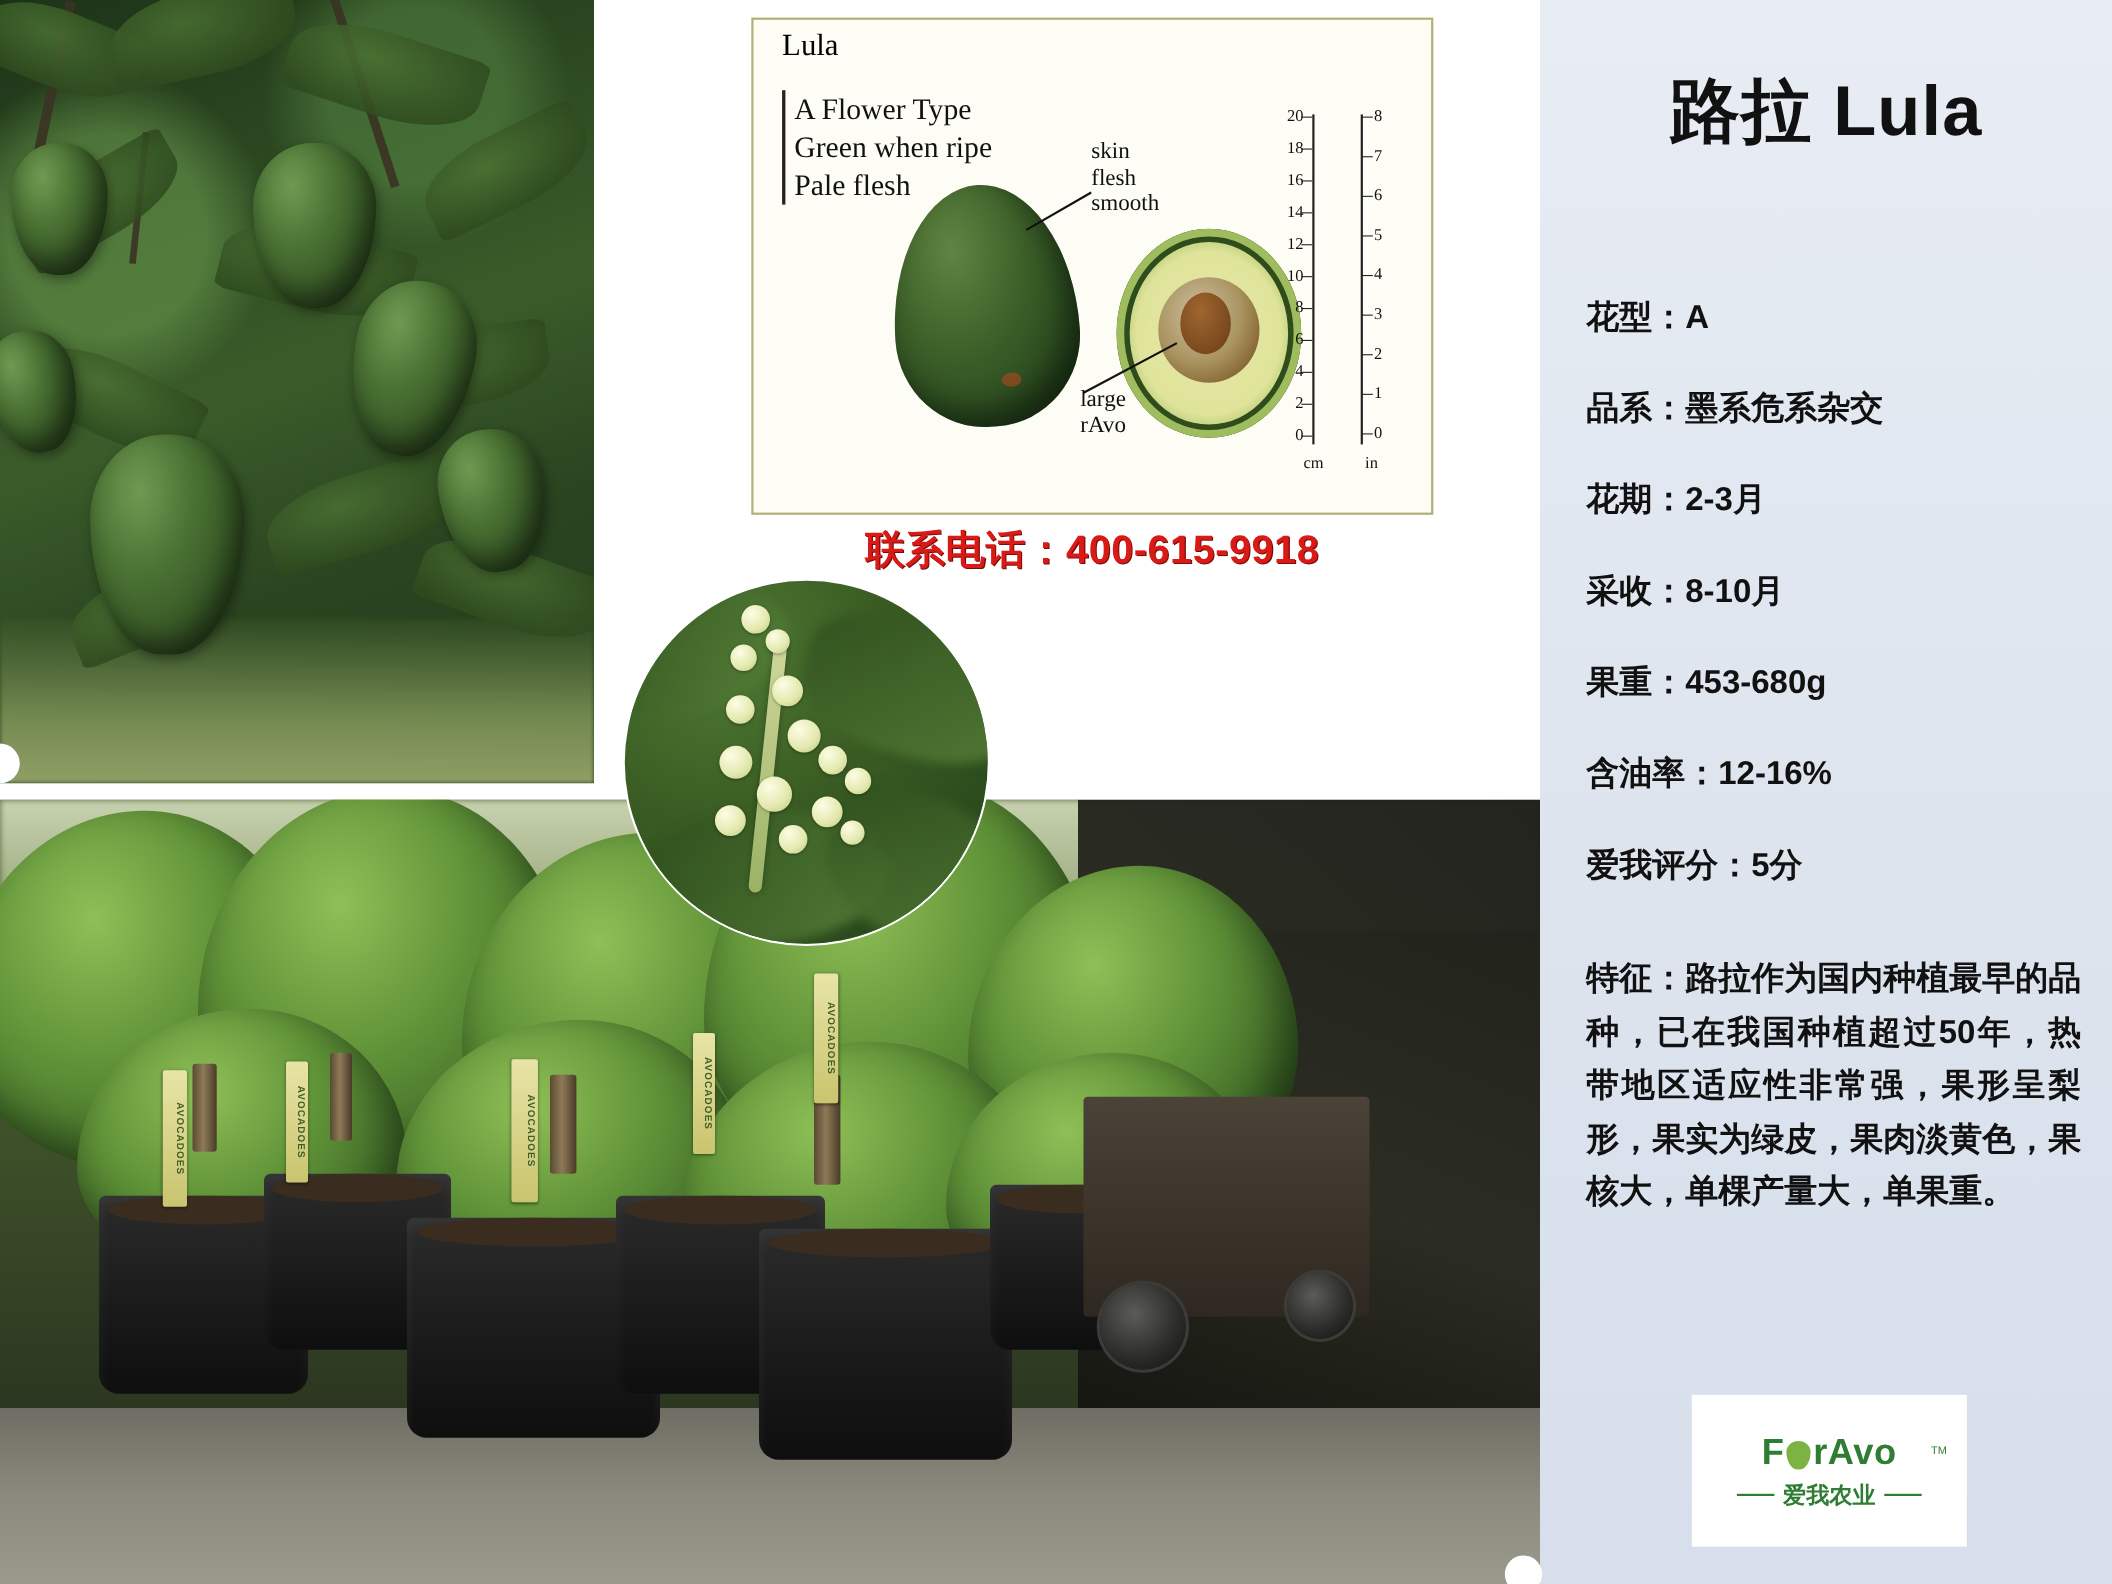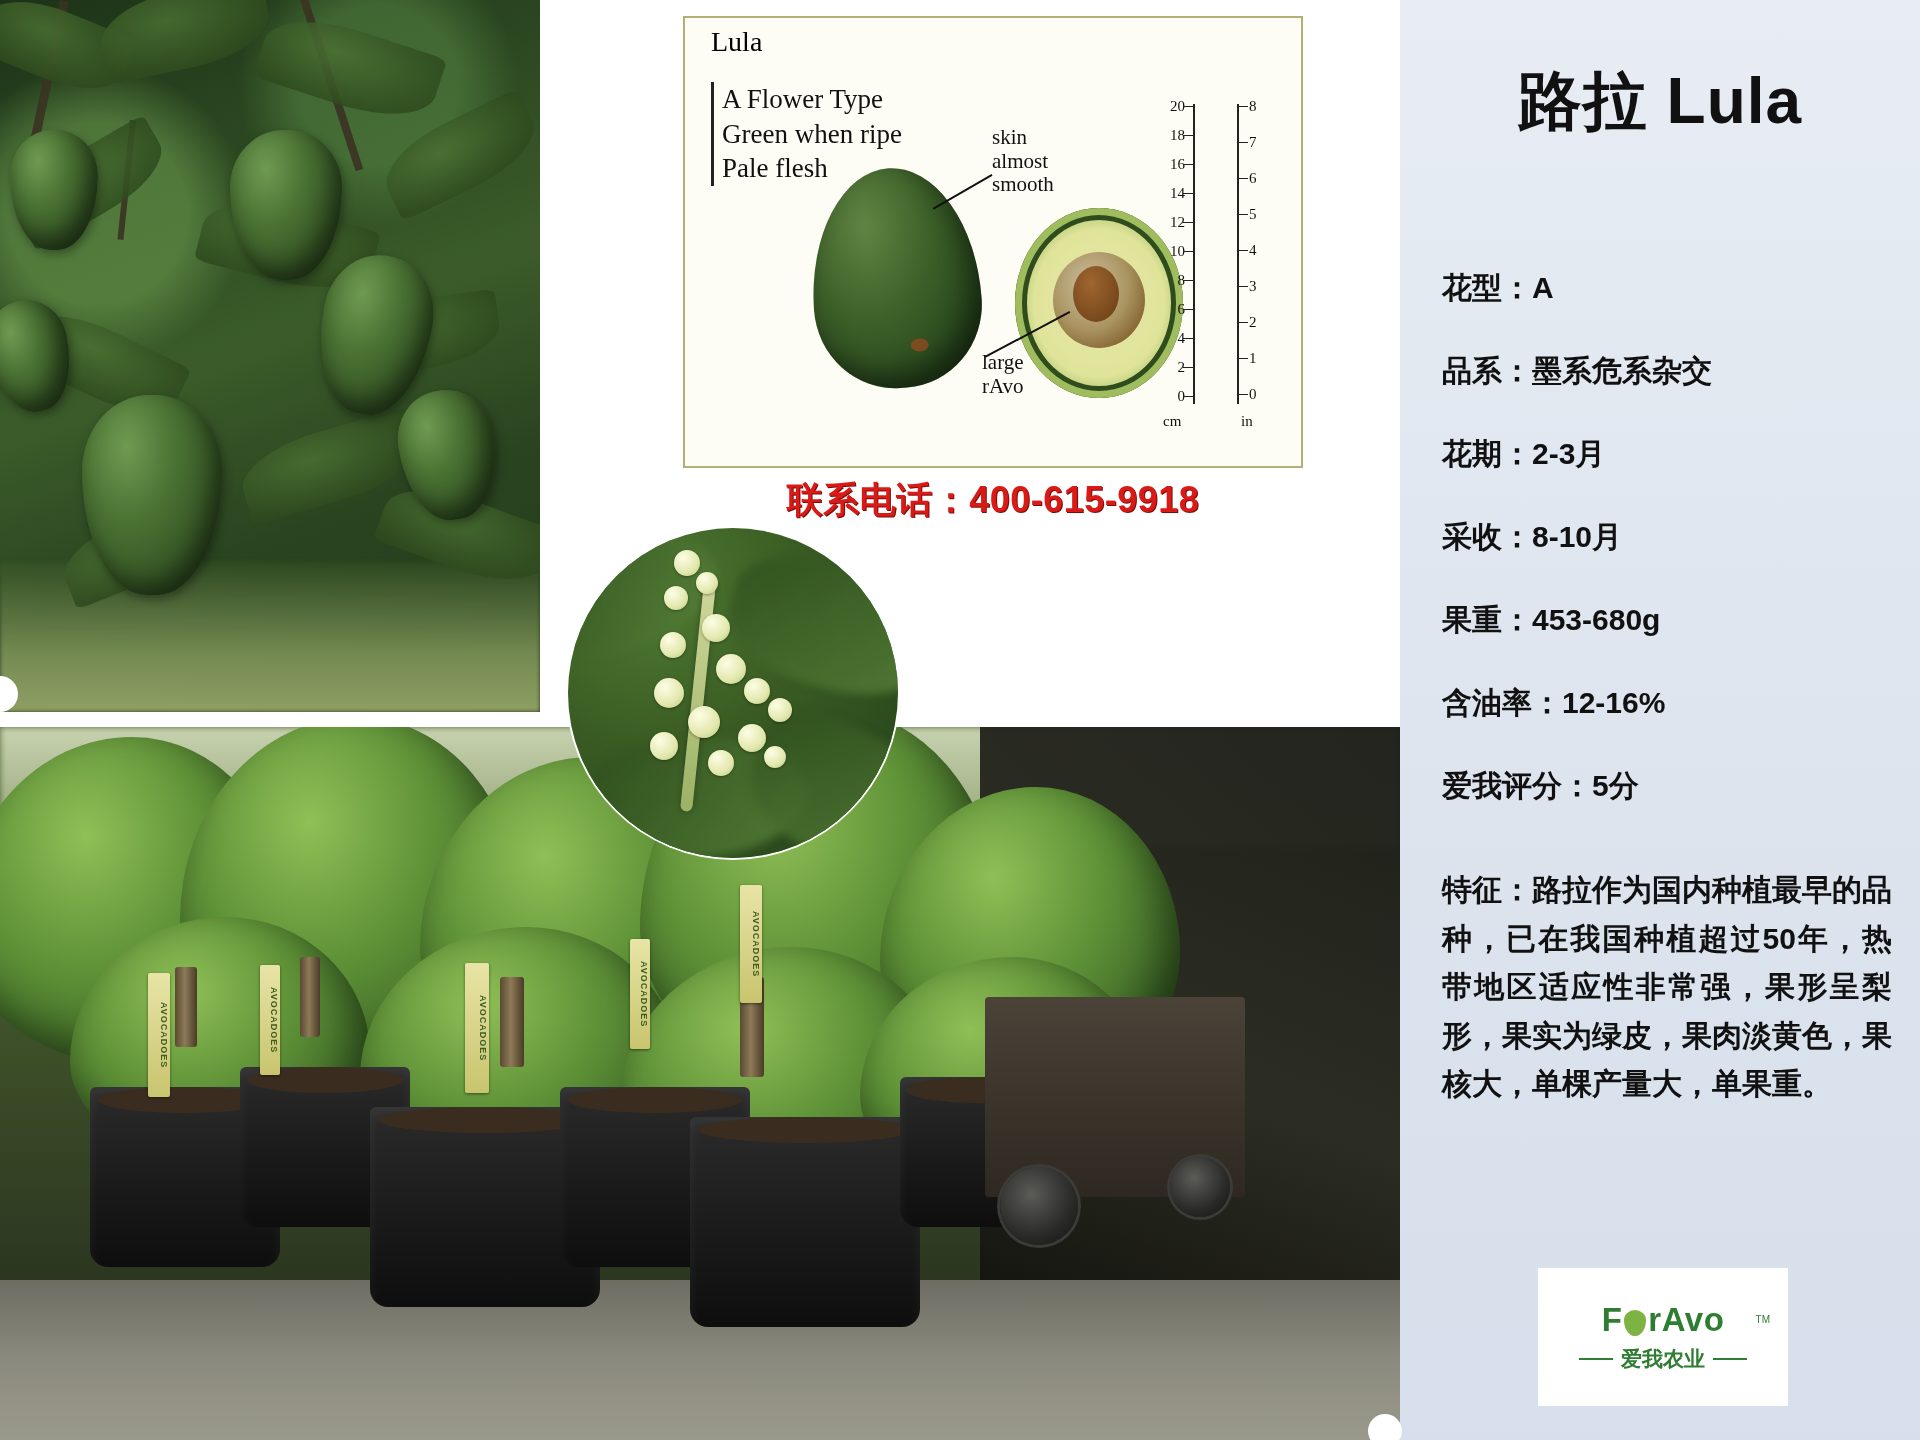--- a/index.html
+++ b/index.html
@@ -403,21 +403,21 @@
 
     <div class="fruit-whole">
       <div class="spot"></div>
     </div>
     <div class="fruit-half">
       <div class="seed"></div>
     </div>
 
     <div class="callout" style="left:307px; top:108px;">
       <div>skin</div>
-      <div>almost</div>
+      <div>flesh</div>
       <div>smooth</div>
     </div>
     <div class="leader" style="left:248px; top:190px; width:68px; transform:rotate(-30deg);"></div>
 
     <div class="callout" style="left:297px; top:333px;">
       <div>large</div>
       <div>rAvo</div>
     </div>
     <div class="leader" style="left:300px; top:338px; width:96px; transform:rotate(-28deg);"></div>
 
@@ -462,21 +462,21 @@
       <div class="tick" style="left:85px; top:8px;  width:10px;"></div>
       <div class="tick" style="left:85px; top:44px; width:10px;"></div>
       <div class="tick" style="left:85px; top:80px; width:10px;"></div>
       <div class="tick" style="left:85px; top:116px; width:10px;"></div>
       <div class="tick" style="left:85px; top:152px; width:10px;"></div>
       <div class="tick" style="left:85px; top:188px; width:10px;"></div>
       <div class="tick" style="left:85px; top:224px; width:10px;"></div>
       <div class="tick" style="left:85px; top:260px; width:10px;"></div>
       <div class="tick" style="left:85px; top:296px; width:10px;"></div>
 
-      <div class="unit" style="left:10px;">cm</div>
+      <div class="unit" style="left:32px;">cm</div>
       <div class="unit" style="left:88px;">in</div>
     </div>
   </div>
 
   <div class="phone">联系电话：400-615-9918</div>
 
   <div class="flower-circle">
     <div class="blur-leaf" style="left:-40px; top:10px; width:190px; height:110px; transform:rotate(-20deg);"></div>
     <div class="blur-leaf" style="left:160px; top:40px; width:210px; height:120px; transform:rotate(15deg);"></div>
     <div class="blur-leaf" style="left:20px; top:210px; width:220px; height:120px; transform:rotate(-8deg);"></div>

